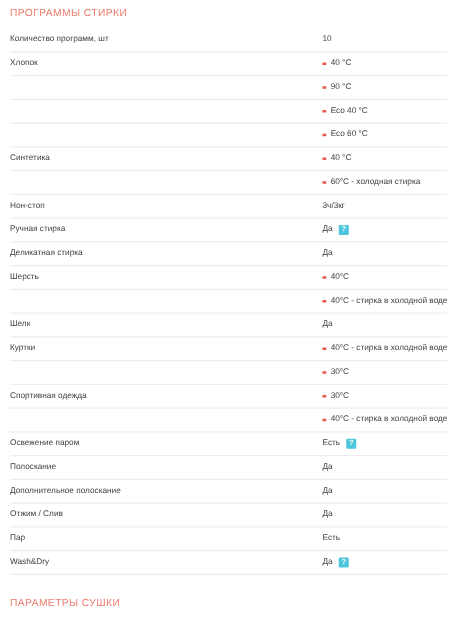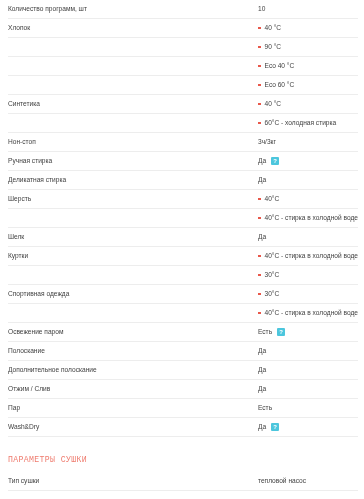--- a/index.html
+++ b/index.html
@@ -27,21 +27,20 @@
     font-size: 8.2px;
     letter-spacing: 0.35px;
     color: #ef7b6e;
     text-transform: uppercase;
     padding: 6px 0 8px 0;
     line-height: 1.1;
     white-space: nowrap;
   }
   .section-title.second {
     padding-top: 18px;
-    font-family: Liberation Mono, monospace;
   }
 
   .spec-row {
     display: flex;
     align-items: flex-start;
     min-height: 18px;
     border-bottom: 1px solid #ededed;
     box-sizing: border-box;
   }
 
@@ -101,20 +100,21 @@
     border-radius: 1px;
     flex: 0 0 auto;
     cursor: pointer;
     user-select: none;
   }
 </style>
 </head>
 <body>
 
 <div class="spec-page" id="spec-root">
+    <div class="section-title">ПРОГРАММЫ СТИРКИ</div>
     <div class="spec-row">
       <div class="spec-label">Количество программ, шт</div>
       <div class="spec-value">
         <span class="value-text">10</span>
       </div>
     </div>
     <div class="spec-row">
       <div class="spec-label">Хлопок</div>
       <div class="spec-value bulleted">
         <span class="bullet-dot"></span>

